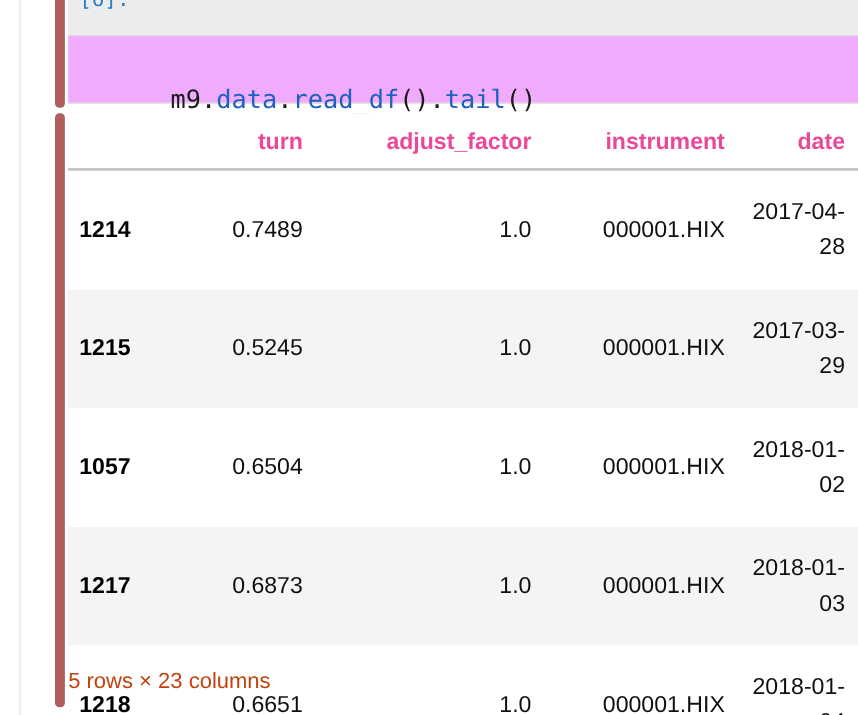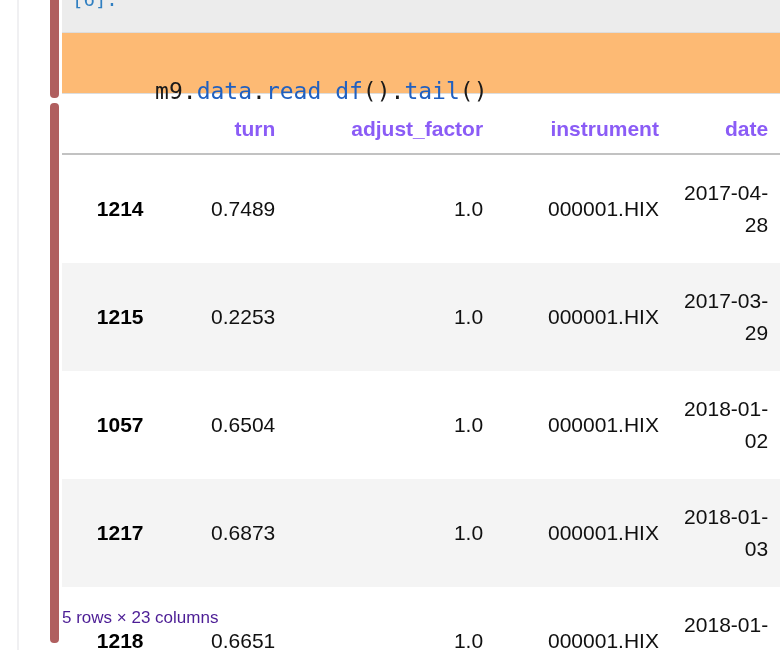--- a/index.html
+++ b/index.html
@@ -99,39 +99,39 @@
     table-layout: fixed;
     width: 930px;
     font-size: 21px;
   }
   table.df thead th {
     border: none;
     font-weight: bold;
     text-align: right;
     vertical-align: bottom;
     padding: 14px 10px 12px 10px;
-    color: #8b5cf6;
+    color: #ec4899;
     background: #ffffff;
     white-space: nowrap;
   }
   table.df thead tr {
     border-bottom: 2px solid #c2c2c2;
   }
   table.df tbody td {
     border: none;
     text-align: right;
     vertical-align: middle;
     padding: 22px 10px;
     color: #101010;
     line-height: 32px;
   }
   table.df tbody th {
     border: none;
     font-weight: bold;
-    text-align: center;
+    text-align: left;
     vertical-align: middle;
     padding: 4px 10px;
     color: #000;
     white-space: nowrap;
   }
   table.df tbody tr.odd  { background: #ffffff; }
   table.df tbody tr.even { background: #f4f4f4; }
 
   
   col.c-index { width: 98px; }
@@ -142,38 +142,38 @@
   col.c-next  { width: 180px; }
 
   td.cell-left { text-align: left; padding-left: 2px; }
   td.cell-date { text-align: left; padding-left: 2px; word-break: break-all; }
 
   
   .df-footer {
     position: absolute;
     left: 62px;
     top: 608px;
-    font-size: 17px;
-    color: #4c1d95;
+    font-size: 20px;
+    color: #c2410c;
     white-space: nowrap;
   }
 </style>
 </head>
 <body>
 
 <div class="nb-gutter-rule" style="background: rgb(240, 240, 242);"></div>
 
 <div class="cell-bar input-bar" style="background: rgb(176, 95, 95);"></div>
 <div class="cell-bar output-bar" style="background: rgb(176, 95, 95);"></div>
 
 <div class="input-cell">
   <div class="prompt-strip" style="background: rgb(236, 236, 236);">
     <span class="prompt-label" style="color: rgb(48, 127, 193);">[6]:</span>
   </div>
-  <div class="code-area" style="background: #fdba74;">
+  <div class="code-area" style="background: #f0abfc;">
     <div class="code-line">
       <span class="tok-plain">m9</span><span class="tok-plain">.</span><span class="tok-name" style="color: rgb(32, 96, 192);">data</span><span class="tok-plain">.</span><span class="tok-name" style="color: rgb(32, 96, 192);">read_df</span><span class="tok-plain">()</span><span class="tok-plain">.</span><span class="tok-name" style="color: rgb(32, 96, 192);">tail</span><span class="tok-plain">()</span>
     </div>
   </div>
 </div>
 
 <div class="output-area">
   <table class="df">
     <colgroup>
       <col class="c-index">
@@ -197,21 +197,21 @@
       <tr class="odd">
         <th>1214</th>
         <td class="cell-left">0.7489</td>
         <td>1.0</td>
         <td>000001.HIX</td>
         <td class="cell-date">2017-04-28</td>
         <td class="cell-left">3272.</td>
       </tr>
       <tr class="even" style="background: rgb(244, 244, 244);">
         <th>1215</th>
-        <td class="cell-left">0.2253</td>
+        <td class="cell-left">0.5245</td>
         <td>1.0</td>
         <td>000001.HIX</td>
         <td class="cell-date">2017-03-29</td>
         <td class="cell-left">3295.</td>
       </tr>
       <tr class="odd">
         <th>1057</th>
         <td class="cell-left">0.6504</td>
         <td>1.0</td>
         <td>000001.HIX</td>

